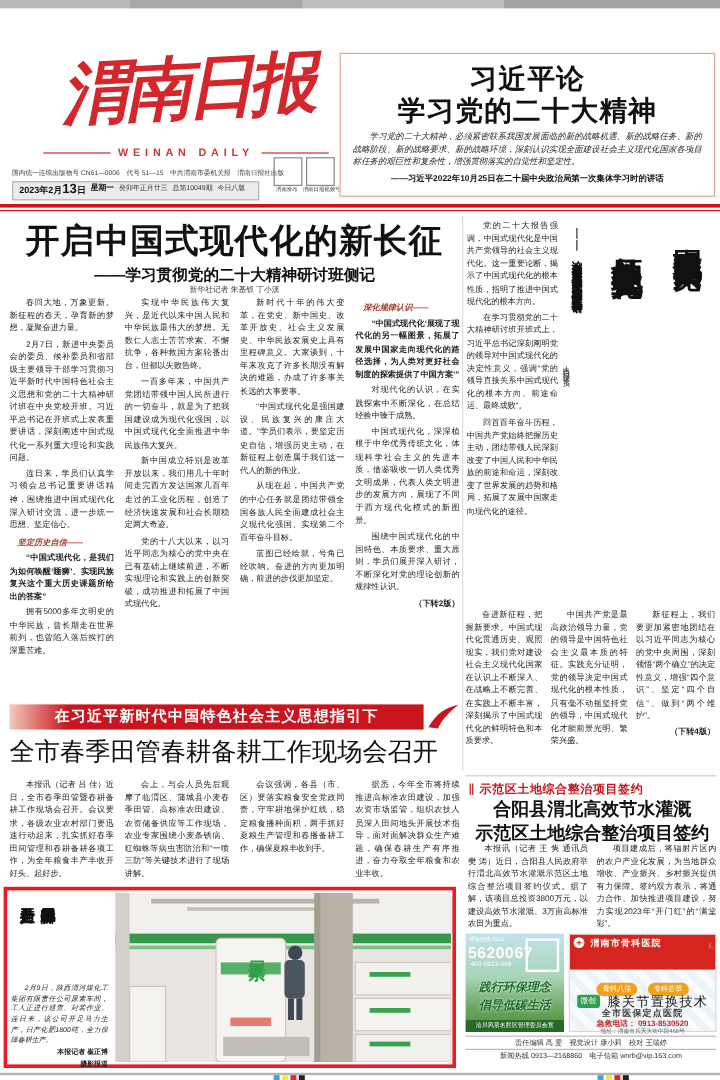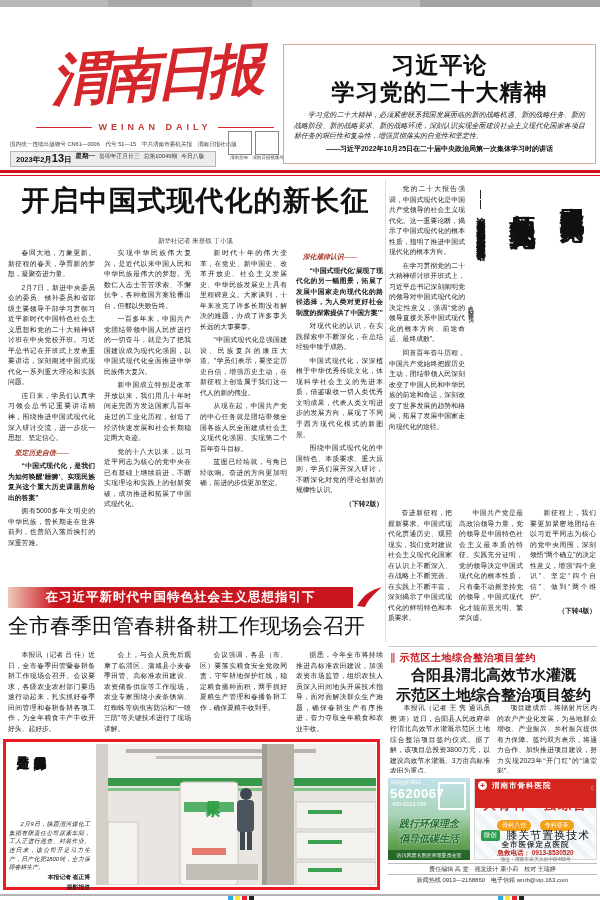--- a/index.html
+++ b/index.html
@@ -137,20 +137,21 @@
     <div class="t">习近平论</div>
     <div class="t">学习党的二十大精神</div>
     <div class="b">学习党的二十大精神，必须紧密联系我国发展面临的新的战略机遇、新的战略任务、新的战略阶段、新的战略要求、新的战略环境，深刻认识实现全面建设社会主义现代化国家各项目标任务的艰巨性和复杂性，增强贯彻落实的自觉性和坚定性。</div>
     <div class="a">——习近平2022年10月25日在二十届中央政治局第一次集体学习时的讲话</div>
   </div>
 
   <div class="abs redrule1"></div>
   <div class="abs redrule2"></div>
 
   <div class="abs mainhead">开启中国式现代化的新长征</div>
+  <div class="abs mainsub">——学习贯彻党的二十大精神研讨班侧记</div>
   <div class="abs mainby">新华社记者 朱基钗 丁小溪</div>
   <div class="abs colbody" style="left:8px;top:248px;width:87px;height:335px;">
       <p>春回大地，万象更新。新征程的春天，孕育新的梦想，凝聚奋进力量。</p>
       <p>2月7日，新进中央委员会的委员、候补委员和省部级主要领导干部学习贯彻习近平新时代中国特色社会主义思想和党的二十大精神研讨班在中央党校开班。习近平总书记在开班式上发表重要讲话，深刻阐述中国式现代化一系列重大理论和实践问题。</p>
       <p>连日来，学员们认真学习领会总书记重要讲话精神，围绕推进中国式现代化深入研讨交流，进一步统一思想、坚定信心。</p>
       <p class="sub">坚定历史自信——</p>
       <p class="quote">“中国式现代化，是我们为如何唤醒‘睡狮’、实现民族复兴这个重大历史课题所给出的答案”</p>
       <p>拥有5000多年文明史的中华民族，曾长期走在世界前列，也曾陷入落后挨打的深重苦难。</p>
     </div>
   <div class="abs colbody" style="left:104px;top:248px;width:87px;height:335px;">
@@ -280,21 +281,20 @@
       <div>践行环保理念</div>
       <div>倡导低碳生活</div>
     </div>
     <div class="strip">洽川风景名胜区管理委员会宣</div>
   </div>
 
   <div class="abs hosp">
     <div class="bar">渭南市骨科医院</div>
     <div class="logo">+</div>
     <div class="advert vtext">广告</div>
-    <div class="big">大骨科　强综合</div>
     <div class="badges">
       <span>骨科八佳</span>
       <span>专科荟萃</span>
     </div>
     <div class="tech">
       <span class="tag">微创</span>
       <span class="tx">膝关节置换技术</span>
     </div>
     <div class="note">全市医保定点医院</div>
     <div class="phone">急救电话： 0913-8530520</div>

